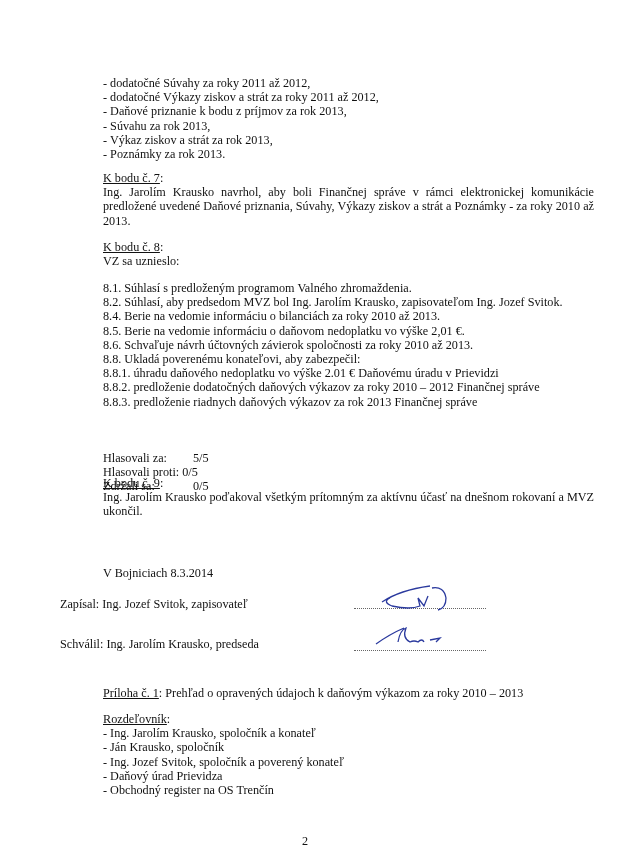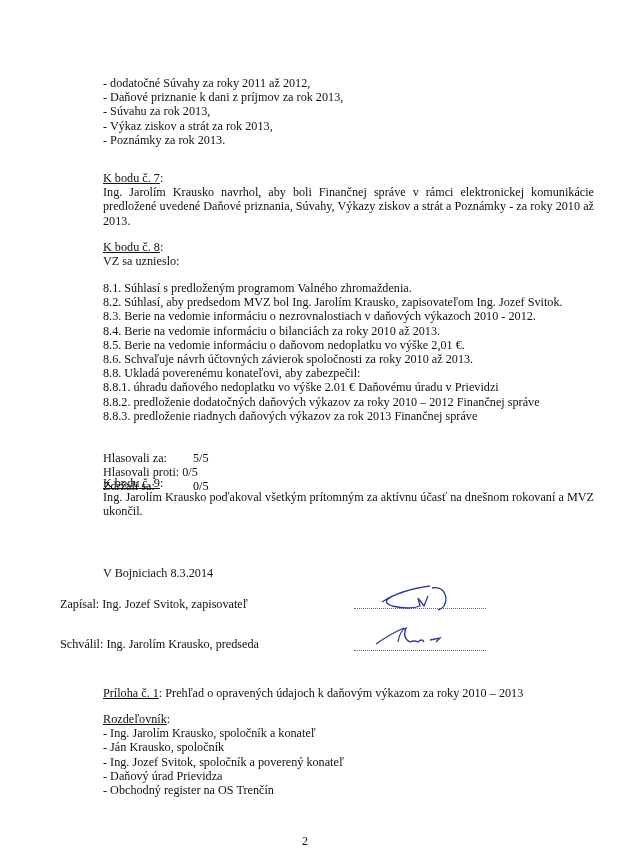--- a/index.html
+++ b/index.html
@@ -17,40 +17,40 @@
   .sig { position: absolute; }
   .pagenum { position: absolute; left: 302px; top: 834px; }
 </style>
 </head>
 <body>
 
 <div class="page">
 
   <div class="blk" style="top:76px;">
     <span class="line">- dodatočné Súvahy za roky 2011 až 2012,</span>
-    <span class="line">- Daňové priznanie k dani z príjmov za rok 2013,</span>
+    <span class="line">- dodatočné Výkazy ziskov a strát za roky 2011 až 2012,</span>
+    <span class="line">- Daňové priznanie k bodu z príjmov za rok 2013,</span>
     <span class="line">- Súvahu za rok 2013,</span>
     <span class="line">- Výkaz ziskov a strát za rok 2013,</span>
     <span class="line">- Poznámky za rok 2013.</span>
   </div>
 
   <div class="blk" style="top:171px;">
     <span class="line"><span class="u">K bodu č. 7</span><span>:</span></span>
     <div class="just">Ing. Jarolím Krausko navrhol, aby boli Finančnej správe v rámci elektronickej komunikácie predložené uvedené Daňové priznania, Súvahy, Výkazy ziskov a strát a Poznámky - za roky 2010 až 2013.</div>
   </div>
 
   <div class="blk" style="top:240px;">
     <span class="line"><span class="u">K bodu č. 8</span><span>:</span></span>
     <span class="line">VZ sa uznieslo:</span>
   </div>
 
   <div class="blk" style="top:281px;">
     <span class="line">8.1. Súhlasí s predloženým programom Valného zhromaždenia.</span>
     <span class="line">8.2. Súhlasí, aby predsedom MVZ bol Ing. Jarolím Krausko, zapisovateľom Ing. Jozef Svitok.</span>
-    <span class="line">8.3. Berie na vedomie informáciu o nezrovnalostiach v daňových výkazoch 2010 - 2012.</span>
     <span class="line">8.4. Berie na vedomie informáciu o bilanciách za roky 2010 až 2013.</span>
     <span class="line">8.5. Berie na vedomie informáciu o daňovom nedoplatku vo výške 2,01 €.</span>
     <span class="line">8.6. Schvaľuje návrh účtovných závierok spoločnosti za roky 2010 až 2013.</span>
     <span class="line">8.8. Ukladá poverenému konateľovi, aby zabezpečil:</span>
     <span class="line">8.8.1. úhradu daňového nedoplatku vo výške 2.01 € Daňovému úradu v Prievidzi</span>
     <span class="line">8.8.2. predloženie dodatočných daňových výkazov za roky 2010 – 2012 Finančnej správe</span>
     <span class="line">8.8.3. predloženie riadnych daňových výkazov za rok 2013 Finančnej správe</span>
   </div>
 
   <div class="blk" style="top:451px;">

